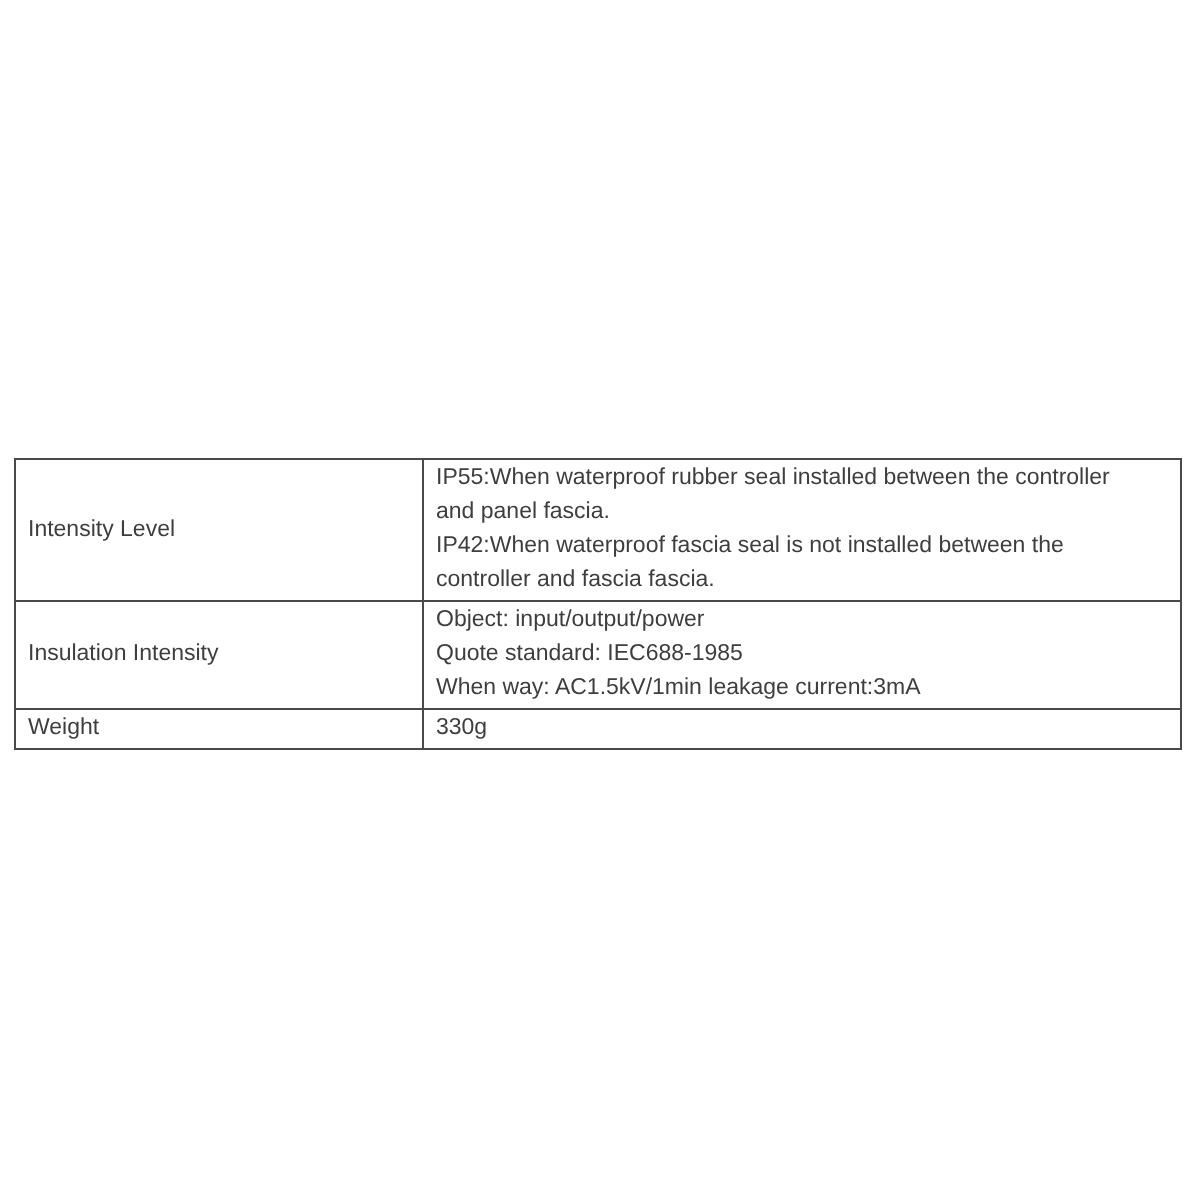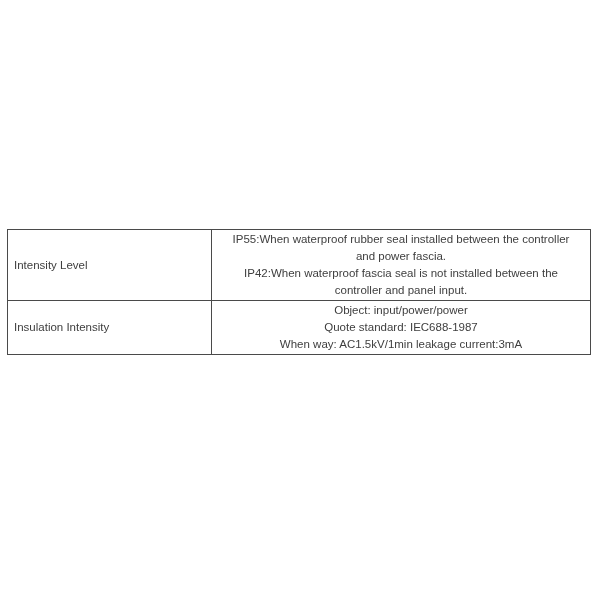--- a/index.html
+++ b/index.html
@@ -35,41 +35,46 @@
   }
   td.label-cell {
     width: 191px;
   }
   tr.row-protection  { height: 69px; }
   tr.row-insulation  { height: 50px; }
   tr.row-weight      { height: 20px; }
   .spec-line {
     display: block;
     white-space: nowrap;
-    text-align: center;
   }
 </style>
 </head>
 <body>
 
 <div class="canvas">
   <table class="spec-table">
     <tbody>
       <tr class="row-protection">
         <td class="label-cell">Intensity Level</td>
         <td class="value-cell">
           <span class="spec-line">IP55:When waterproof rubber seal installed between the controller</span>
-          <span class="spec-line">and power fascia.</span>
+          <span class="spec-line">and panel fascia.</span>
           <span class="spec-line">IP42:When waterproof fascia seal is not installed between the</span>
-          <span class="spec-line">controller and panel input.</span>
+          <span class="spec-line">controller and fascia fascia.</span>
         </td>
       </tr>
       <tr class="row-insulation">
         <td class="label-cell">Insulation Intensity</td>
         <td class="value-cell">
-          <span class="spec-line">Object: input/power/power</span>
-          <span class="spec-line">Quote standard: IEC688-1987</span>
+          <span class="spec-line">Object: input/output/power</span>
+          <span class="spec-line">Quote standard: IEC688-1985</span>
           <span class="spec-line">When way: AC1.5kV/1min leakage current:3mA</span>
+        </td>
+      </tr>
+      <tr class="row-weight">
+        <td class="label-cell">Weight</td>
+        <td class="value-cell">
+          <span class="spec-line">330g</span>
         </td>
       </tr>
     </tbody>
   </table>
 </div>
 
 </body></html>

